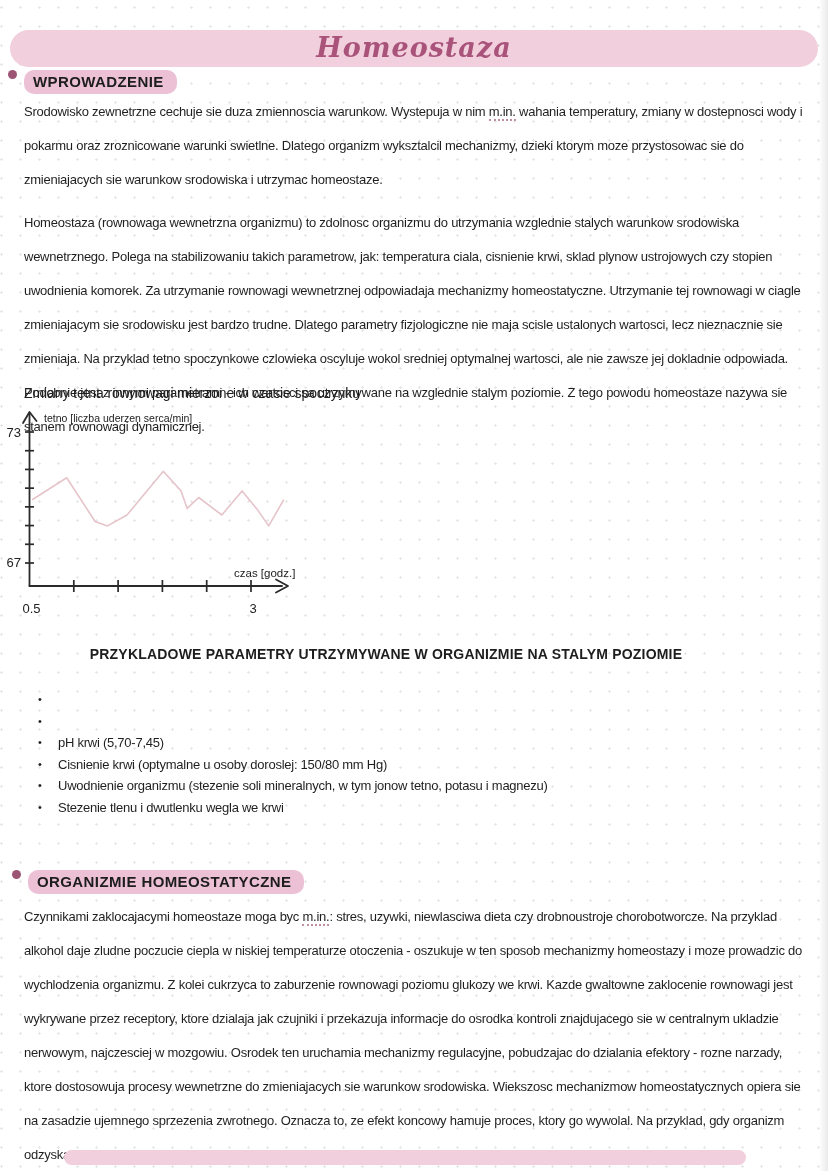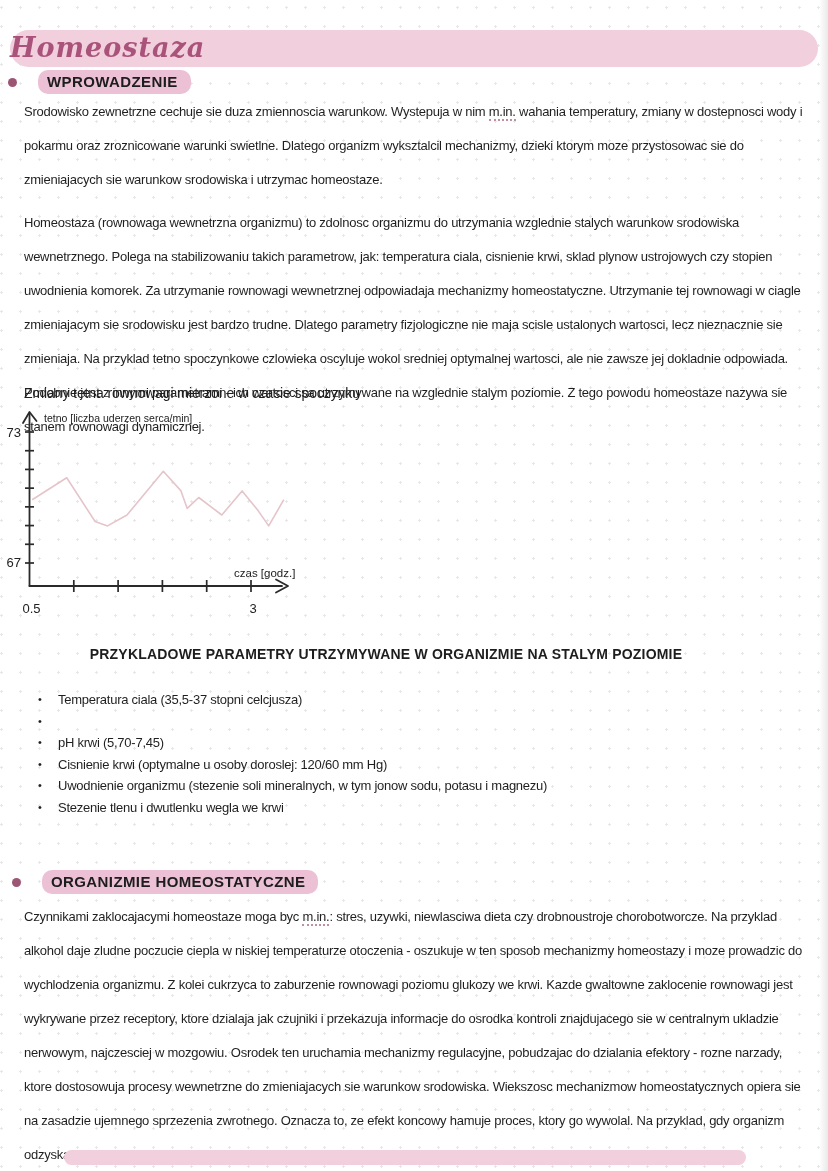--- a/index.html
+++ b/index.html
@@ -11,28 +11,28 @@
     position:absolute;left:0;top:0;width:828px;height:1171px;
     background-image:radial-gradient(circle,#e7e7e7 1.1px,rgba(255,255,255,0) 1.3px);
     background-size:19px 19px;background-position:11px 17px;
   }
   .edge-shade{
     position:absolute;right:0;top:0;bottom:0;width:9px;
     background:linear-gradient(to left,#e9e9e9,rgba(255,255,255,0));
   }
   .banner{
     position:absolute;left:10px;top:30px;width:808px;height:37px;border-radius:19px;
-    background:var(--banner-bg);display:flex;align-items:center;
+    background:var(--banner-bg);display:flex;align-items:center;justify-content:center;
   }
   .banner-title{
     font-family:"DejaVu Serif",serif;font-style:italic;font-weight:bold;
     font-size:27px;color:var(--title-color);letter-spacing:1px;line-height:1;
     transform:translateY(-1px);
   }
-  .sec-header{position:absolute;display:flex;align-items:center;gap:21px;}
+  .sec-header{position:absolute;display:flex;align-items:flex-start;gap:7px;}
   .sec-bullet{width:9px;height:9px;border-radius:50%;background:var(--bullet);flex:0 0 auto;}
   .pill{
     background:var(--hl-bg);border-radius:10px;padding:3px 13px 4px 9px;
     font-size:15px;font-weight:bold;letter-spacing:.4px;color:#1d1d1d;white-space:nowrap;
   }
   .para{
     position:absolute;left:24px;width:788px;font-size:13px;line-height:34px;
     letter-spacing:-0.25px;color:#1f1f1f;
   }
   .dotted-term{border-bottom:2px dotted var(--underline);padding-bottom:0;}
@@ -106,36 +106,35 @@
       </g>
     <polyline id="chart-line" fill="none" stroke-width="1.6" stroke-linejoin="round" points="32.2,99.7 66.7,77.8 95.1,121.5 107.5,125.9 127.0,115.0 163.3,71.3 181.0,90.9 187.2,108.4 198.7,97.5 221.8,115.0 242.1,90.9 258.1,110.6 268.7,125.9 283.8,99.7" stroke="#e5c4ca"></polyline>
     <text x="44" y="22" font-size="10.5">tetno [liczba uderzen serca/min]</text>
     <text x="234" y="177" font-size="11.5">czas [godz.]</text>
   </svg>
 
   <div class="center-heading">PRZYKLADOWE PARAMETRY UTRZYMYWANE W ORGANIZMIE NA STALYM POZIOMIE</div>
   <ul class="params">
     <li>
         <span class="li-dot">•</span>
-        <span>Temperatura ciala (35,5-37 stopni celcjusza)</span>
       </li>
     <li>
         <span class="li-dot">•</span>
       </li>
     <li>
         <span class="li-dot">•</span>
         <span>pH krwi (5,70-7,45)</span>
       </li>
     <li>
         <span class="li-dot">•</span>
-        <span>Cisnienie krwi (optymalne u osoby doroslej: 120/60 mm Hg)</span>
+        <span>Cisnienie krwi (optymalne u osoby doroslej: 150/80 mm Hg)</span>
       </li>
     <li>
         <span class="li-dot">•</span>
-        <span style="max-width:560px;display:inline-block;">Uwodnienie organizmu (stezenie soli mineralnych, w tym jonow sodu, potasu i magnezu)</span>
+        <span style="max-width:560px;display:inline-block;">Uwodnienie organizmu (stezenie soli mineralnych, w tym jonow tetno, potasu i magnezu)</span>
       </li>
     <li>
         <span class="li-dot">•</span>
         <span>Stezenie tlenu i dwutlenku wegla we krwi</span>
       </li>
   </ul>
 
   <div class="sec-header" style="left:12px;top:870px;">
     <span class="sec-bullet"></span>
     <span class="pill">ORGANIZMIE HOMEOSTATYCZNE</span>

